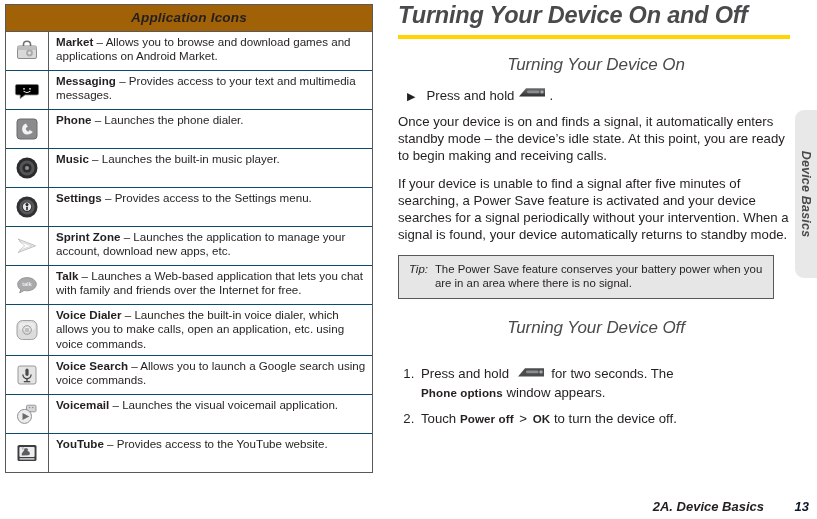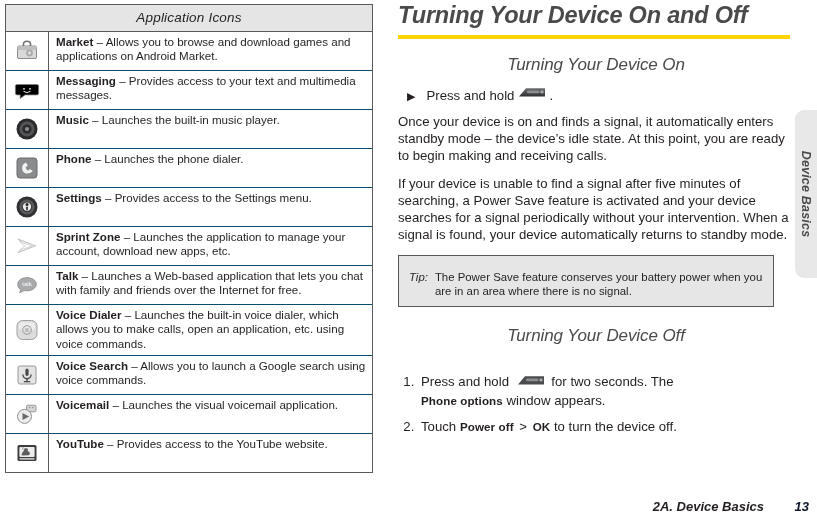--- a/index.html
+++ b/index.html
@@ -10,22 +10,22 @@
   }
   .page{position:absolute;inset:0;}
 
   
   .icon-table{
     position:absolute;left:5px;top:4px;width:366px;
     border:1px solid #58595b;border-collapse:collapse;
     background:#fff;
   }
   .icon-table .thead-cell{
-    background:#e5e5e5;border-bottom:1px solid #58595b;
-    text-align:center;font-style:italic;font-weight:normal;
+    background:#a16207;border-bottom:1px solid #58595b;
+    text-align:center;font-style:italic;font-weight:bold;
     font-size:13.5px;letter-spacing:.2px;color:#231f20;
     padding:5px 0 6px 0;
   }
   .row{display:flex;border-bottom:1px solid #0c4a6e;}
   .row:last-child{border-bottom:none;}
   .cell-icon{
     width:42px;min-width:42px;border-right:1px solid #58595b;
     display:flex;align-items:center;justify-content:center;
     padding:4px 0;
   }
@@ -63,21 +63,21 @@
   }
   p.body{
     margin:11px 0 0 0;font-size:13.2px;line-height:1.285;color:#231f20;
   }
   .power-key{display:inline-block;vertical-align:-2px;margin:0 2px;}
 
   .tipbox{
     margin:11px 0 0 0;border:1px solid #58595b;background:#e6e6e6;
     padding:6px 8px 7px 10px;width:376px;box-sizing:border-box;
   }
-  .tip-inner{display:flex;align-items:flex-start;font-size:11.4px;line-height:1.3;margin-top:8px;}
+  .tip-inner{display:flex;align-items:flex-start;font-size:11.4px;line-height:1.3;}
   .tip-label{font-style:italic;margin-right:7px;white-space:nowrap;}
   .tip-text{flex:1;}
 
   ol.steps{margin:27px 0 0 0;padding:0 0 0 20px;font-size:13.2px;line-height:1.3;}
   ol.steps li{margin-bottom:9px;padding-left:3px;}
   ol.steps b{font-size:11.6px;font-weight:bold;letter-spacing:.1px;}
   .gt{font-weight:normal;margin:0 2px;}
 
   
   .sidetab{
@@ -136,39 +136,39 @@
                 <path d="M10 14.4 q3 2.1 6 0" stroke="#efefef" stroke-width="1.1" fill="none" stroke-linecap="round"></path>
               </svg>
             </span>
           </div>
           <div class="cell-text"><b>Messaging</b><span> – </span><span>Provides access to your text and multimedia messages.</span></div>
         </div>
         <div class="row r-min">
           <div class="cell-icon">
             <span class="ic">
               <svg viewBox="0 0 26 26">
+                <rect x="3" y="3" width="20" height="20" rx="3" fill="#8a8b8d" stroke="#6a6b6d" stroke-width="1"></rect>
+                <path d="M9.5 17 C7 13.5 8 8.8 12 7.5 l1.8 3.3 -2 1.3 c-.1 1.6 1 3 2.4 3.7 l1.6 -1.8 3 2 C17 18.6 12 19.6 9.5 17 z" fill="#f2f2f2"></path>
+              </svg>
+            </span>
+          </div>
+          <div class="cell-text"><b>Phone</b><span> – </span><span>Launches the phone dialer.</span></div>
+        </div>
+        <div class="row r-min">
+          <div class="cell-icon">
+            <span class="ic">
+              <svg viewBox="0 0 26 26">
                 <circle cx="13" cy="13" r="10.5" fill="#2b2b2d"></circle>
                 <circle cx="13" cy="13" r="7.6" fill="#545456"></circle>
                 <circle cx="13" cy="13" r="4.6" fill="#2b2b2d"></circle>
                 <circle cx="13" cy="13" r="2" fill="#8e8f91"></circle>
               </svg>
             </span>
           </div>
           <div class="cell-text"><b>Music</b><span> – </span><span>Launches the built-in music player.</span></div>
-        </div>
-        <div class="row r-min">
-          <div class="cell-icon">
-            <span class="ic">
-              <svg viewBox="0 0 26 26">
-                <rect x="3" y="3" width="20" height="20" rx="3" fill="#8a8b8d" stroke="#6a6b6d" stroke-width="1"></rect>
-                <path d="M9.5 17 C7 13.5 8 8.8 12 7.5 l1.8 3.3 -2 1.3 c-.1 1.6 1 3 2.4 3.7 l1.6 -1.8 3 2 C17 18.6 12 19.6 9.5 17 z" fill="#f2f2f2"></path>
-              </svg>
-            </span>
-          </div>
-          <div class="cell-text"><b>Phone</b><span> – </span><span>Launches the phone dialer.</span></div>
         </div>
         <div class="row r-min">
           <div class="cell-icon">
             <span class="ic">
               <svg viewBox="0 0 26 26">
                 <circle cx="13" cy="13" r="10.5" fill="#313133"></circle>
                 <circle cx="13" cy="13" r="7.6" fill="#59595b"></circle>
                 <circle cx="13" cy="13" r="4.8" fill="#232325"></circle>
                 <path d="M13 8.6 a4.2 4.2 0 1 0 0 8.4 a4.2 4.2 0 0 0 0 -8.4" fill="#ebebeb"></path>
                 <circle cx="13" cy="10.6" r="1.5" fill="#232325"></circle>

